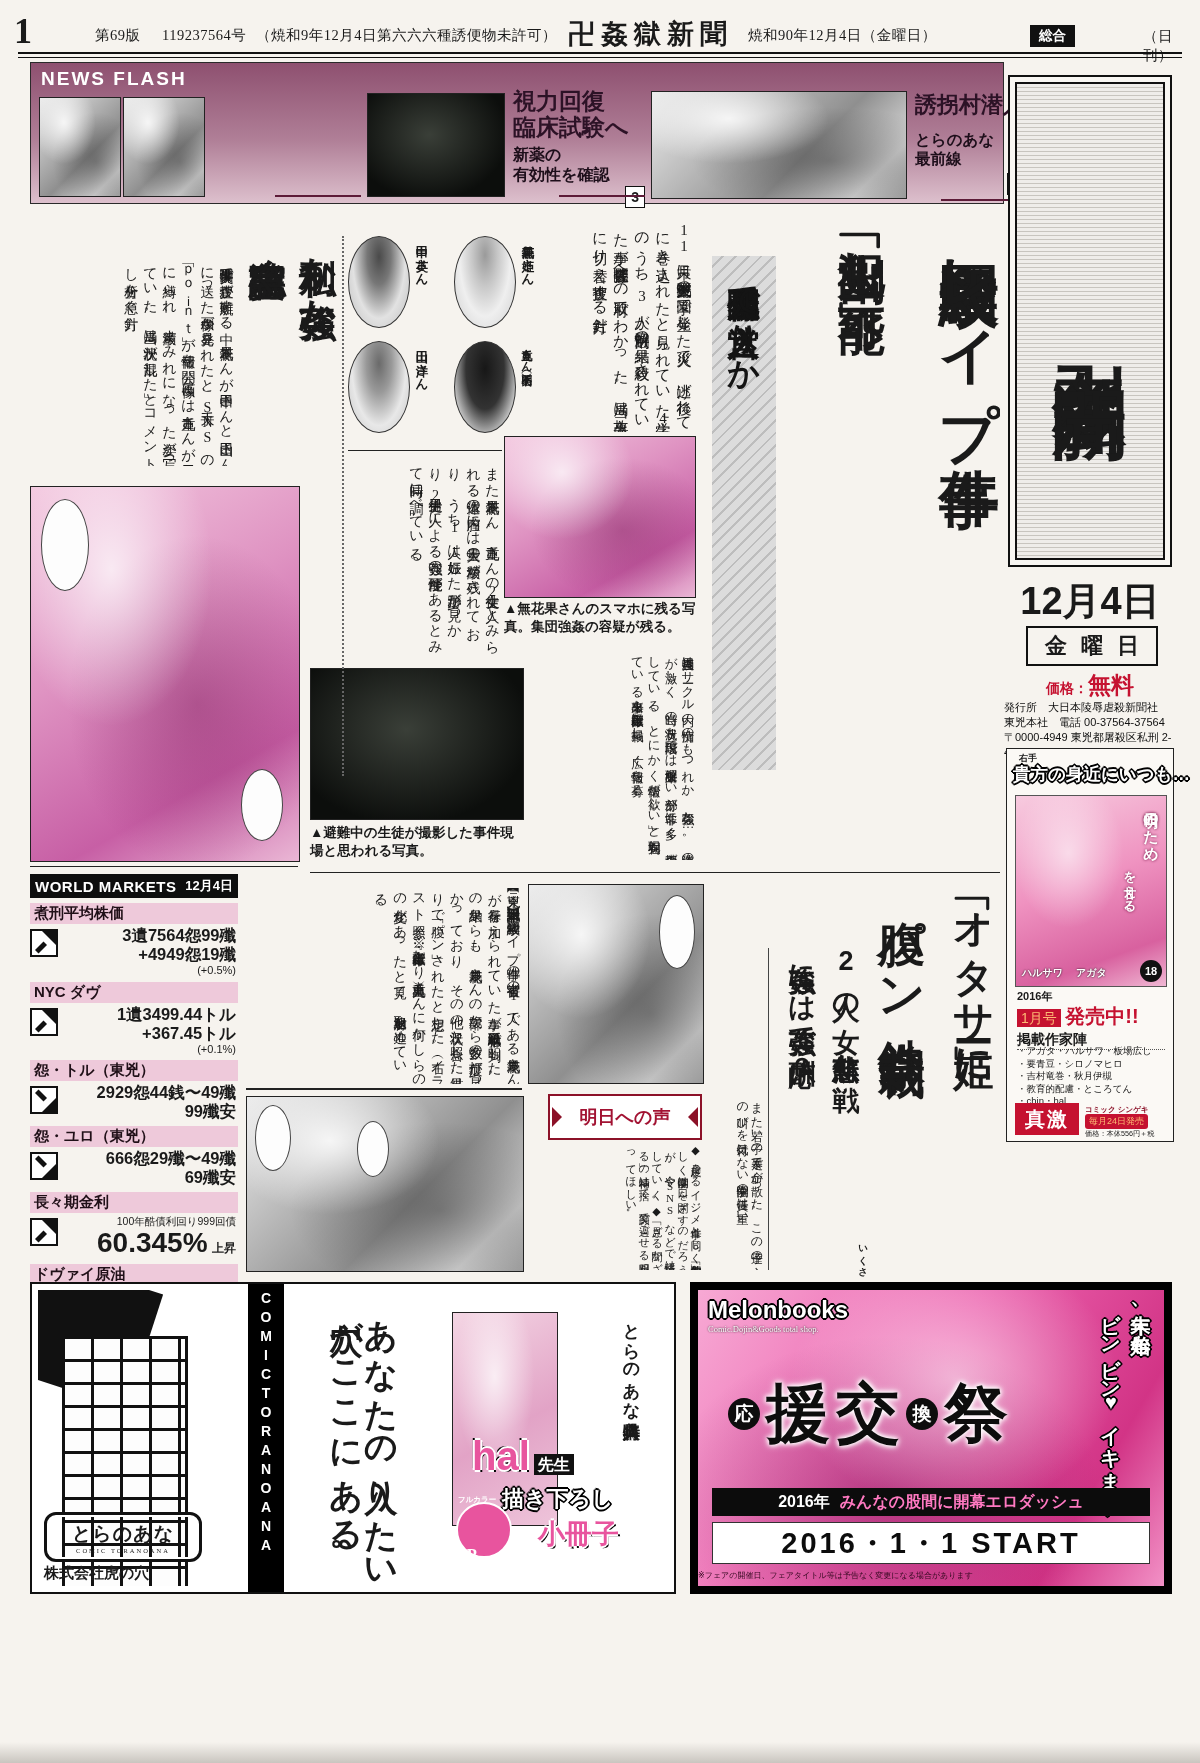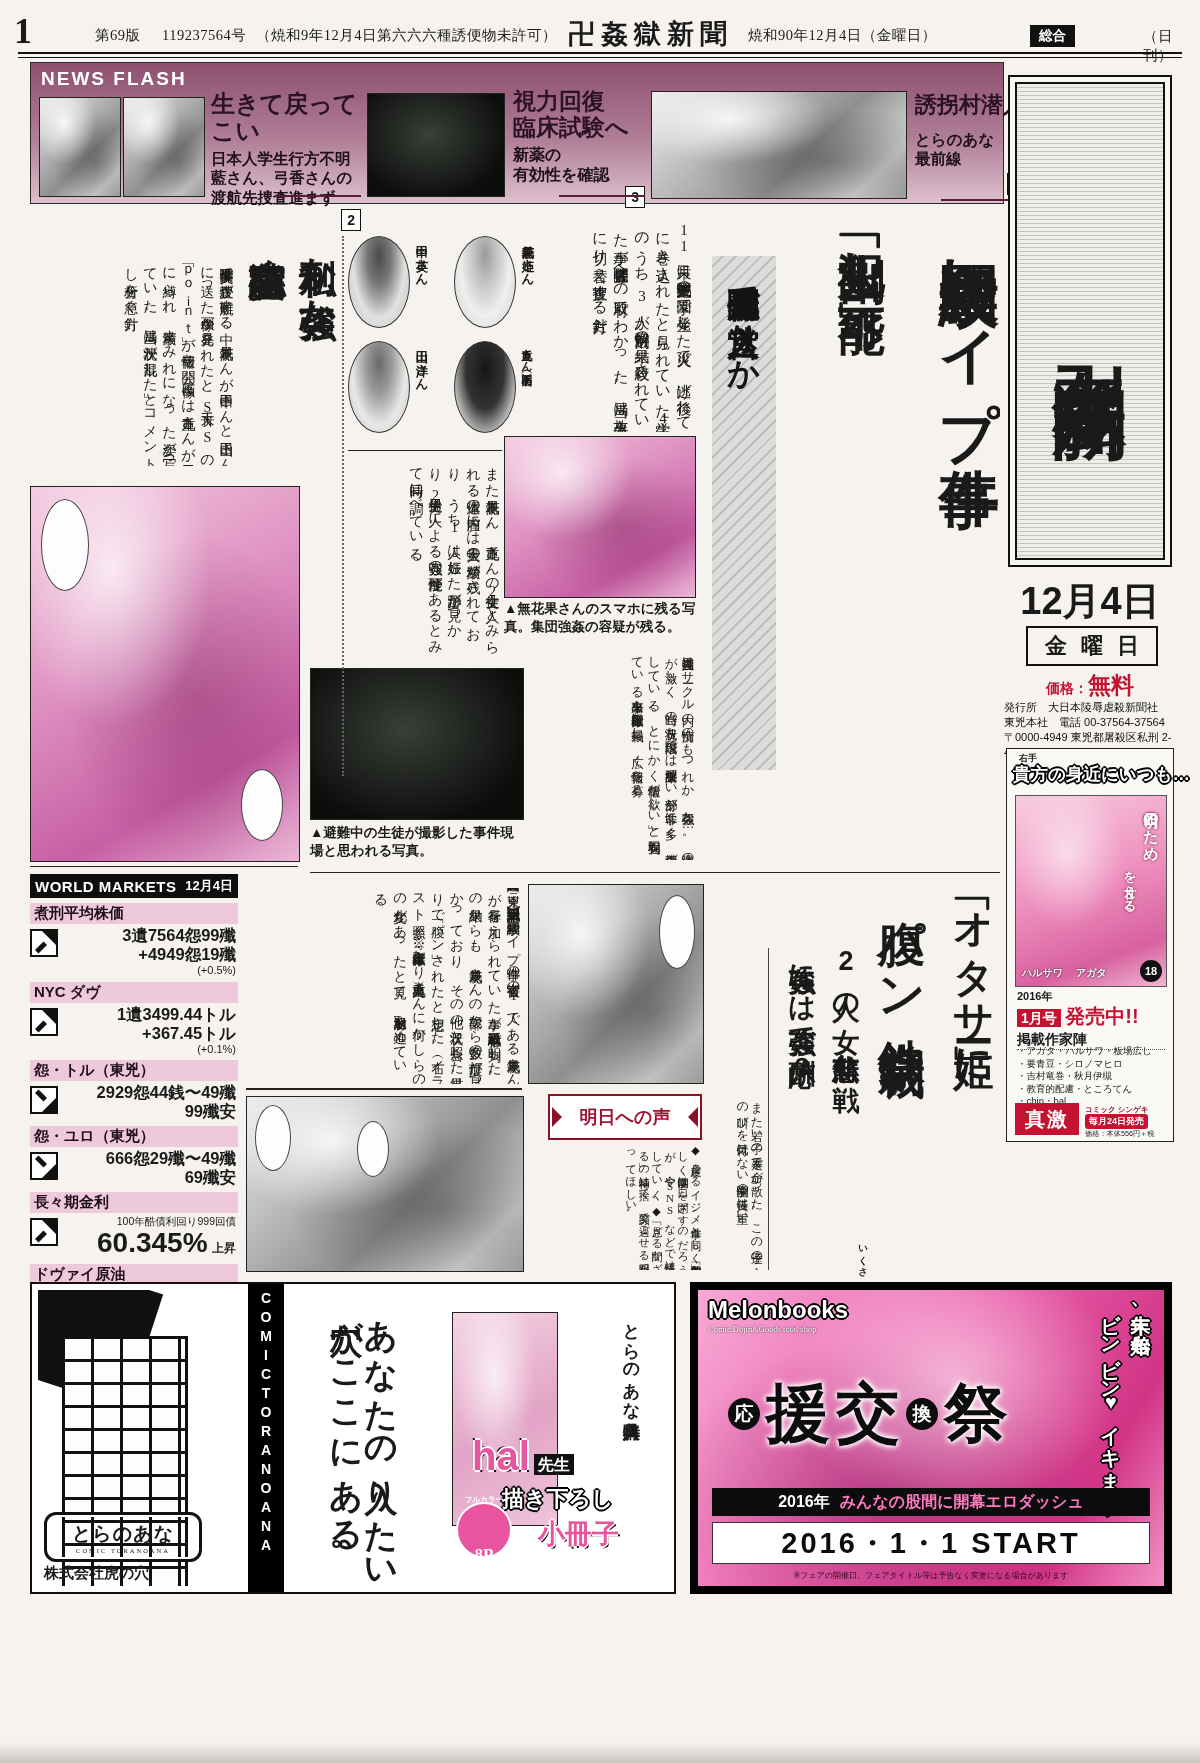--- a/index.html
+++ b/index.html
@@ -40,21 +40,21 @@
   .rdate{left:1008px;top:576px;width:164px;text-align:center;font-size:38px;font-weight:bold;}
   .wkbox{left:1026px;top:626px;width:128px;height:36px;border:2.5px solid #111;display:flex;align-items:center;justify-content:center;font-size:22px;font-weight:bold;letter-spacing:14px;text-indent:14px;}
   .price{left:1008px;top:670px;width:164px;text-align:center;color:#c51230;}
   .pub{left:1004px;top:700px;width:172px;font-size:11px;line-height:1.35;color:#111;}
 
   
   .magad{left:1006px;top:748px;width:168px;height:394px;border:1.5px solid #222;background:#fbf9f5;box-sizing:border-box;}
   .outline-w{color:#fff;text-shadow:-2px 0 #000,2px 0 #000,0 -2px #000,0 2px #000,-1px -1px #000,1px 1px #000,-1px 1px #000,1px -1px #000;}
   .cover{position:absolute;left:8px;top:46px;width:150px;height:190px;border:1px solid #555;
      background:radial-gradient(ellipse at 35% 30%,rgba(255,255,255,.6),transparent 40%),linear-gradient(160deg,#f7cbdf,#ef92c0 45%,#d8619f 80%,#f0b7d3);}
-  .chip-red{background:#c51230;color:#ffffff;font-weight:bold;}
+  .chip-red{background:#c51230;color:#fdba74;font-weight:normal;}
   .shingeki{position:absolute;left:8px;bottom:6px;width:64px;height:32px;background:#c51230;color:#fff;font-size:20px;font-weight:bold;display:flex;align-items:center;justify-content:center;letter-spacing:2px;}
 
   
   .stripeband{background:repeating-linear-gradient(135deg,#dcdcdc 0 7px,#bdbdbd 7px 9px);}
   .dotrule{border-left:2px dotted #666;width:0;}
   .capt{font-size:13.5px;font-weight:bold;line-height:1.3;}
 
   
   .pgrid{display:grid;grid-template-columns:1fr 1fr;gap:10px 6px;}
   .pcell{display:flex;gap:3px;}
@@ -128,27 +128,20 @@
   <div class="abs hmast">卍姦獄新聞</div>
   <div class="abs hmeta" style="left:748px;">焼和90年12月4日（金曜日）</div>
   <div class="abs hbadge">総合</div>
   <div class="abs hmeta" style="left:1096px;top:27px;margin-left:47px;">（日刊）</div>
   <div class="abs hrule"></div>
 
   <div class="abs nf sans">
     <div class="nf-label">NEWS FLASH</div>
     <div class="thumb mg-gray" style="left:8px;top:34px;width:80px;height:98px;"></div>
     <div class="thumb mg-gray" style="left:92px;top:34px;width:80px;height:98px;"></div>
-    <div class="abs" style="left:180px;top:28px;width:150px;">
-      <div class="nf-h pre" style="font-size:24px;">生きて戻ってこい</div>
-      <div class="nf-b pre" style="font-size:15.5px;">日本人学生行方不明
-藍さん、弓香さんの
-渡航先捜査進まず</div>
-      <div style="text-align:right;margin-top:2px;"><span class="pgbox">2</span></div>
-    </div>
     <div class="nf-foot" style="left:244px;top:132px;"></div>
 
     <div class="thumb mg-dark" style="left:336px;top:30px;width:136px;height:102px;"></div>
     <div class="abs" style="left:482px;top:26px;width:132px;">
       <div class="nf-h pre" style="font-size:23px;">視力回復
 臨床試験へ</div>
       <div class="nf-b pre" style="font-size:16px;">新薬の
 有効性を確認</div>
       <div style="text-align:right;margin-top:1px;"><span class="pgbox">3</span></div>
     </div>
@@ -367,21 +360,21 @@
     <div class="abs v sans pre torabig clip" style="left:262px;top:12px;width:104px;height:288px;font-size:33px;">あなたの入りたい
 穴がここにある。</div>
     <div class="abs thumb" style="left:420px;top:28px;width:104px;height:212px;background:radial-gradient(ellipse at 40% 30%,rgba(255,255,255,.75),transparent 45%),linear-gradient(150deg,#f4d6e4,#e2a3c6 55%,#eec4da);"></div>
     <div class="abs v sans" style="left:588px;top:28px;font-size:17px;font-weight:bold;height:230px;">とらのあな購入特典</div>
     <div class="abs" style="left:440px;top:150px;">
       <span style="font-size:40px;font-weight:bold;color:#e8549e;text-shadow:-2px 0 #fff,2px 0 #fff,0 2px #fff,0 -2px #fff,2px 2px #000,-2px -2px #000;font-family:'Liberation Sans','DejaVu Sans',sans-serif;">hal</span>
       <span style="font-size:16px;font-weight:bold;background:#111;color:#fff;padding:2px 4px;">先生</span>
     </div>
     <div class="abs outline-w sans" style="left:470px;top:200px;font-size:22px;font-weight:bold;">描き下ろし</div>
     <div class="abs sans" style="left:506px;top:232px;font-size:27px;font-weight:bold;color:#e8549e;text-shadow:-2px 0 #fff,2px 0 #fff,0 2px #fff,0 -2px #fff,2px 2px #000;">小冊子</div>
-    <div class="abs" style="left:424px;top:218px;width:52px;height:52px;border-radius:50%;background:#e8549e;color:#fff;display:flex;flex-direction:column;align-items:center;justify-content:center;border:2px solid #fff;gap:40px;">
+    <div class="abs" style="left:424px;top:218px;width:52px;height:52px;border-radius:50%;background:#e8549e;color:#fff;display:flex;flex-direction:column;align-items:flex-start;justify-content:center;border:2px solid #fff;gap:40px;">
       <span style="font-size:7.5px;font-weight:bold;">フルカラー</span>
       <span style="font-size:17px;font-weight:bold;">8P</span>
     </div>
     <div class="tlogo">
       <span style="font-size:19px;font-weight:bold;letter-spacing:1px;">とらのあな</span>
       <span style="font-size:6.5px;letter-spacing:2px;">COMIC TORANOANA</span>
     </div>
     <div class="abs sans" style="left:12px;top:280px;font-size:15px;font-weight:bold;">株式会社虎の穴</div>
   </div>
 
@@ -398,18 +391,18 @@
         <span class="festchar">援</span>
         <span class="festchar">交</span>
         <span class="fbadge">換</span>
         <span class="festchar">祭</span>
       </div>
       <div class="mband sans">
         <span style="font-size:16px;">2016年</span>
         <span style="font-size:16px;color:#ff79c1;">みんなの股間に開幕エロダッシュ</span>
       </div>
       <div class="mstart sans">2016・1・1 START</div>
-      <div class="abs sans" style="left:0;right:0;top:280px;text-align:center;font-size:8px;color:#33081f;">※フェアの開催日、フェアタイトル等は予告なく変更になる場合があります</div>
+      <div class="abs sans" style="left:0;right:0;top:280px;font-size:8px;color:#33081f;">※フェアの開催日、フェアタイトル等は予告なく変更になる場合があります</div>
     </div>
   </div>
 
   <div class="abs scanfoot"></div>
 </div>
 
 </body></html>

